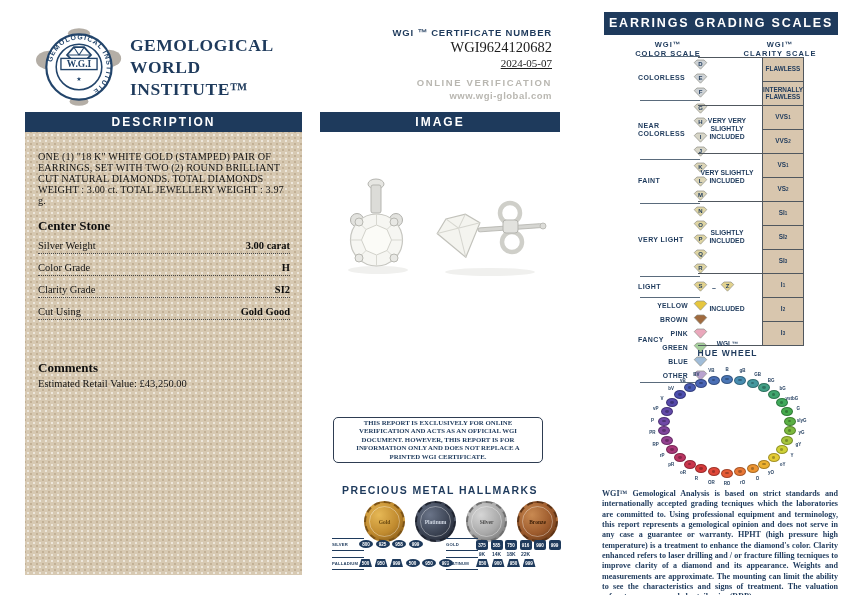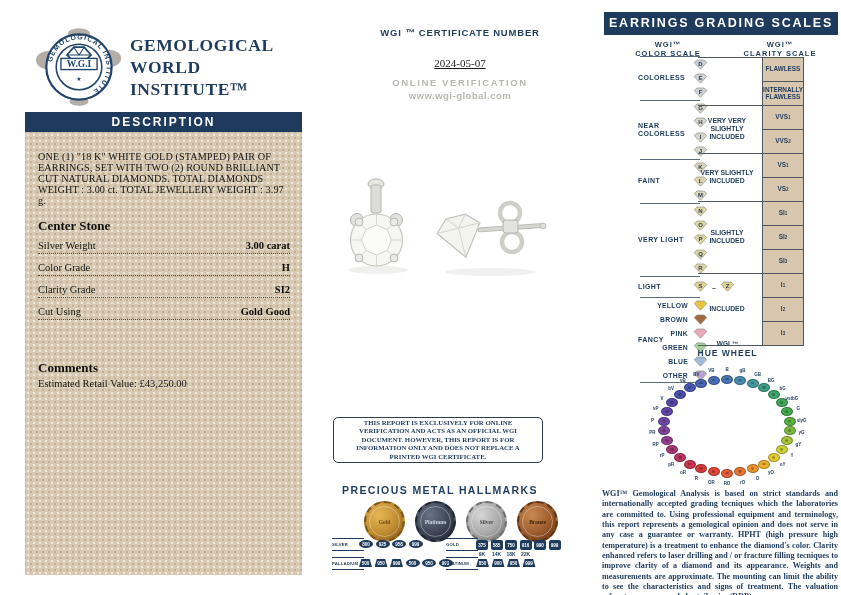--- a/index.html
+++ b/index.html
@@ -18,21 +18,21 @@
   #description-text{position:absolute;left:13px;right:12px;top:10px;
      font:400 10.2px "Liberation Serif",serif;line-height:10.9px;color:#141414;letter-spacing:.1px;}
   .stone-title{position:absolute;left:13px;font:700 13px "Liberation Serif",serif;color:#0f0f0f;}
   #spec-table{position:absolute;left:13px;right:12px;top:100px;}
   .spec-row{height:22px;display:flex;align-items:flex-end;justify-content:space-between;
      border-bottom:1px dotted #4a4a4a;padding-bottom:2px;box-sizing:border-box;}
   .spec-label{font:400 10.5px "Liberation Serif",serif;color:#141414;}
   .spec-value{font:700 10.5px "Liberation Serif",serif;color:#0d0d0d;}
   #comments-text{position:absolute;left:13px;top:246px;font:400 10.5px "Liberation Serif",serif;color:#141414;}
   
-  .mid-center{left:340px;width:240px;text-align:center;}
+  .mid-center{left:312px;width:240px;text-align:right;}
   #cert-label{top:27px;font:700 9.5px "Liberation Sans",sans-serif;letter-spacing:.8px;color:#1e3a5c;}
   #cert-number{top:39px;font:400 14.5px "Liberation Serif",serif;color:#1c1c1c;}
   #cert-date{top:57px;font:400 11px "Liberation Serif",serif;color:#1c1c1c;text-decoration:underline;}
   #online-verif{top:77px;font:700 9.5px "Liberation Sans",sans-serif;letter-spacing:1.6px;color:#b9b7b1;}
   #website{top:90px;font:700 9.5px "Liberation Sans",sans-serif;letter-spacing:.5px;color:#b9b7b1;}
   #disclaimer-box{left:333px;top:417px;width:210px;height:46px;border:1.5px solid #2e3d52;border-radius:5px;
      display:flex;align-items:center;justify-content:center;padding:3px 8px;box-sizing:border-box;}
   #disclaimer-box p{margin:0;font:700 6.8px "Liberation Serif",serif;line-height:8.6px;color:#1e3a5c;text-align:center;}
   #hallmarks-title{left:320px;top:484px;width:240px;text-align:center;
      font:700 10.5px "Liberation Sans",sans-serif;letter-spacing:1.4px;color:#1e3a5c;}
@@ -137,24 +137,26 @@
         <div class="spec-row">
           <span class="spec-label">Cut Using</span>
           <span class="spec-value">Gold Good</span>
         </div>
       </div>
     <div class="stone-title" style="top:228px;">Comments</div>
     <div id="comments-text">Estimated Retail Value: £43,250.00</div>
   </div>
 
   <div class="abs mid-center" id="cert-label">WGI ™ CERTIFICATE NUMBER</div>
+  <div class="abs mid-center" id="cert-number">WGI9624120682</div>
   <div class="abs mid-center" id="cert-date">2024-05-07</div>
   <div class="abs mid-center" id="online-verif">ONLINE VERIFICATION</div>
   <div class="abs mid-center" id="website">www.wgi-global.com</div>
 
+  <div class="bar" style="left:320px;top:112px;width:240px;height:20px;line-height:20px;">IMAGE</div>
 
   <svg class="abs" style="left:340px;top:168px;" width="210" height="130" viewBox="0 0 210 130">
 
     <ellipse cx="38" cy="102" rx="30" ry="4" fill="#f0f0ee"></ellipse>
     <ellipse cx="36" cy="16" rx="8" ry="5" fill="#e6e6e2" stroke="#b5b5b0" stroke-width="1"></ellipse>
     <rect x="31" y="17" width="10" height="28" rx="2" fill="#dcdcd8" stroke="#b5b5b0" stroke-width="1"></rect>
     <circle cx="17" cy="52" r="6.5" fill="#e2e2de" stroke="#b0b0ab" stroke-width="1"></circle>
     <circle cx="56" cy="52" r="6.5" fill="#e2e2de" stroke="#b0b0ab" stroke-width="1"></circle>
     <circle cx="36.5" cy="72" r="26" fill="#f6f6f2" stroke="#c6c6c0" stroke-width="1.2"></circle>
     <polygon points="36.5,57 47,61.5 51.5,72 47,82.5 36.5,87 26,82.5 21.5,72 26,61.5" fill="#fbfbf7" stroke="#d2d2cb" stroke-width="1"></polygon>

